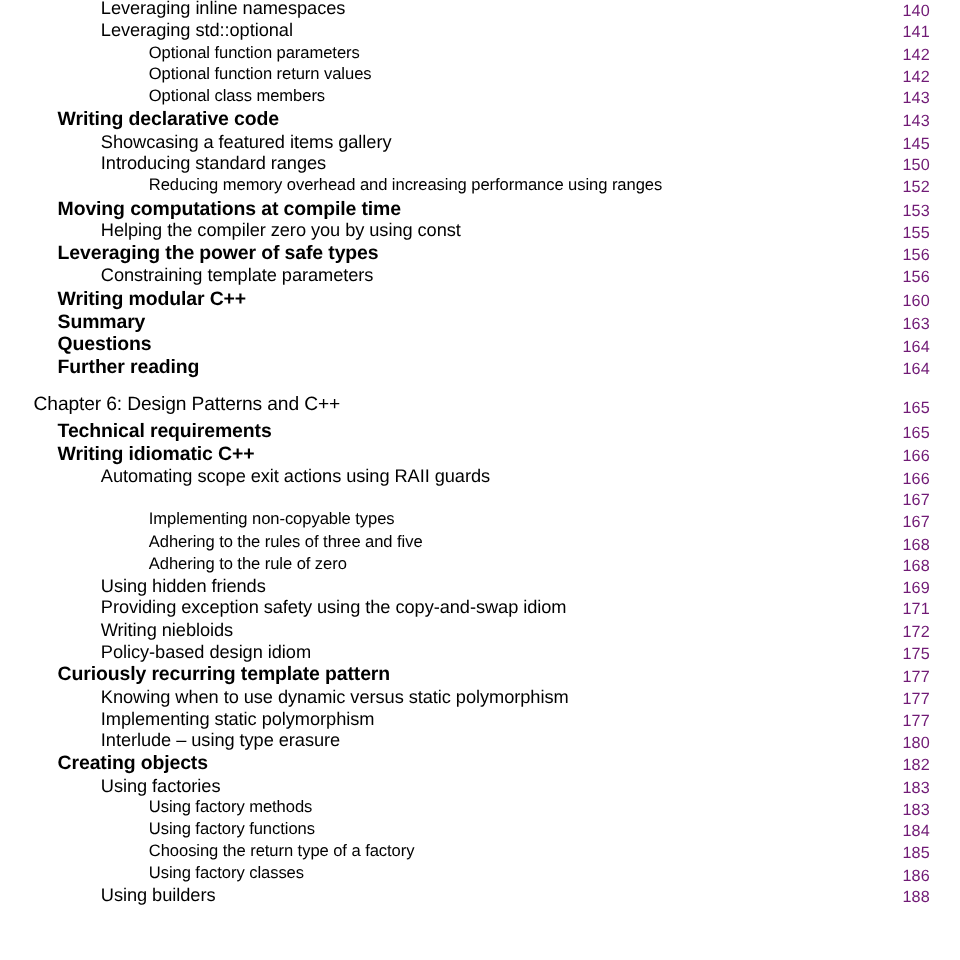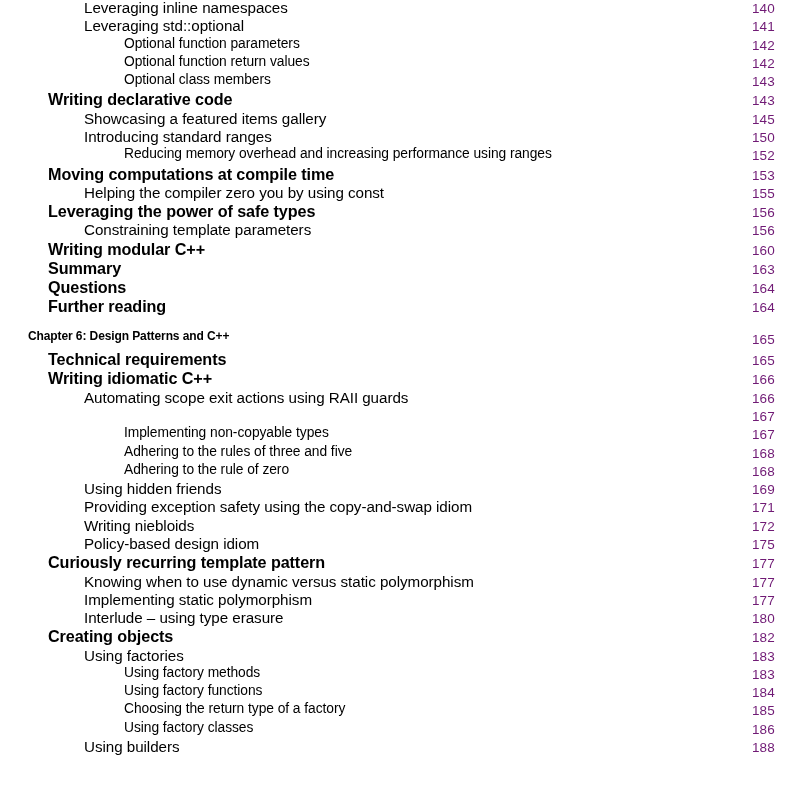--- a/index.html
+++ b/index.html
@@ -44,22 +44,22 @@
     font-size: 13.5px;
     line-height: 1;
     letter-spacing: 0.1px;
     color: #701a75;
   }
 
   
   .lvl-chapter { height: 21px; }
   .lvl-chapter .toc-title {
     left: 28px;
-    font-size: 12px;
-    font-weight: bold;
+    font-size: 16px;
+    font-weight: normal;
     line-height: 1.05;
     letter-spacing: -0.1px;
   }
   .lvl-chapter .toc-page { top: 3px; }
 
   
   .lvl-1 { height: 19.2px; }
   .lvl-1 .toc-title {
     left: 48px;
     font-size: 16.2px;

